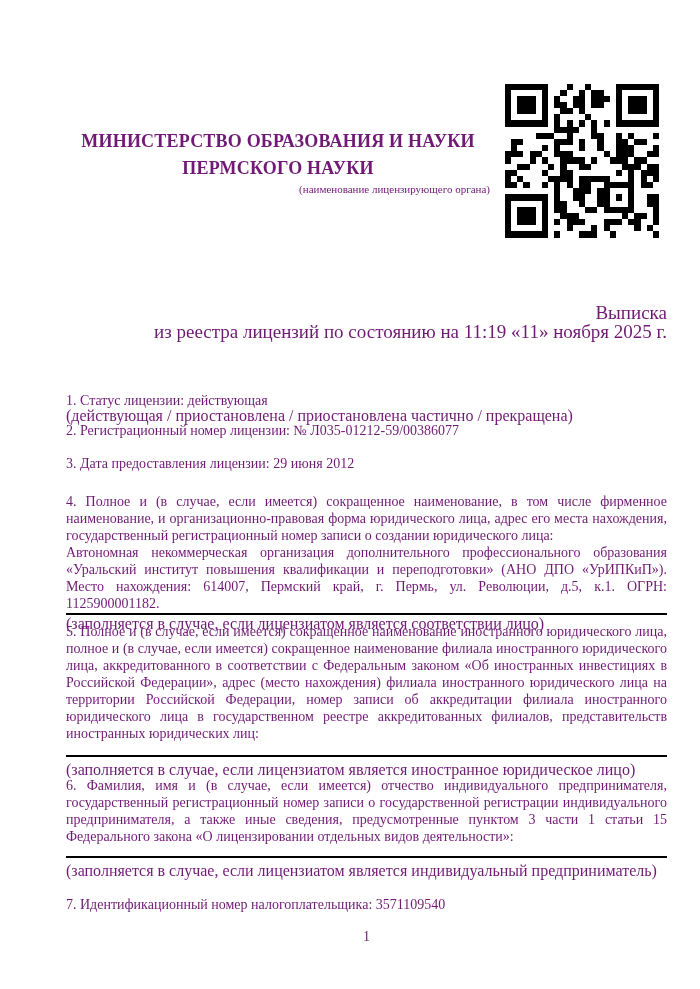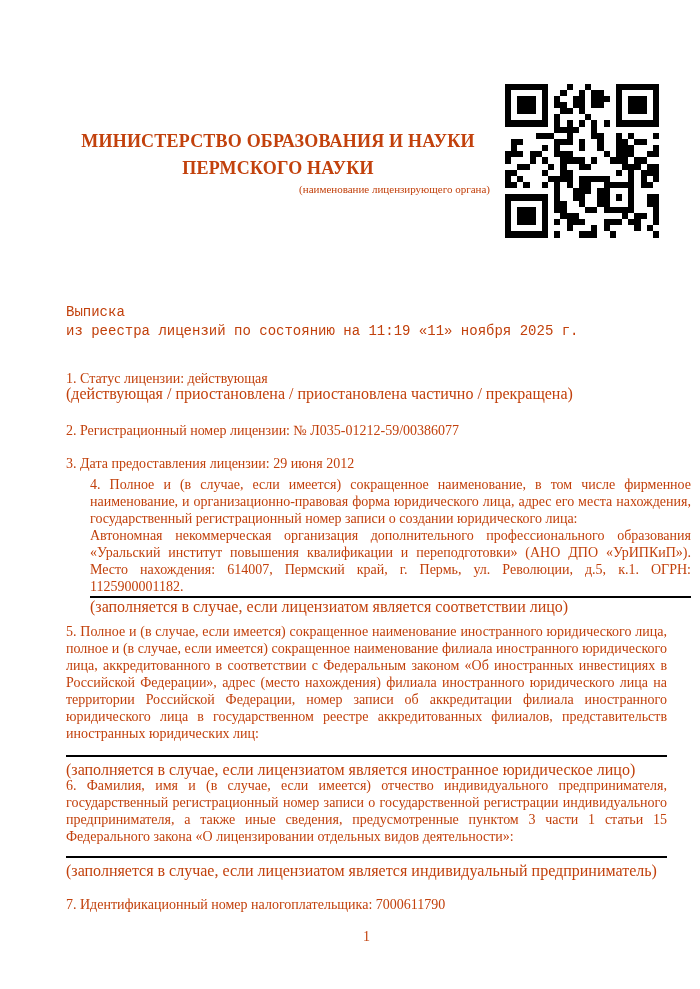--- a/index.html
+++ b/index.html
@@ -1,21 +1,21 @@
 <!DOCTYPE html>
 <html lang="ru"><head>
 <meta charset="utf-8">
 <style>
   html, body { margin: 0; padding: 0; background: #ffffff; }
   .page {
     position: relative;
     width: 700px;
     height: 989px;
     background: #ffffff;
-    color: #c2410c;
+    color: #701a75;
     font-family: "Liberation Serif", serif;
     overflow: hidden;
   }
   .abs { position: absolute; }
 
   .ministry-block {
     left: 66px; top: 128px; width: 424px;
     text-align: center;
   }
   .ministry-title {
@@ -26,31 +26,31 @@
     font-size: 11px; line-height: 14px; margin-top: 0px; text-align: right;
   }
 
   .qr {
     left: 505px; top: 83px; width: 154px; height: 155px;
   }
   .qr svg { display: block; width: 154px; height: 155px; }
 
   .doc-title {
     left: 66px; top: 303px; width: 601px;
-    text-align: left; font-size: 14px; line-height: 19px; font-family: Liberation Mono, monospace;
+    text-align: right; font-size: 19px; line-height: 19px;
   }
 
   .section {
     left: 66px; width: 601px;
     font-size: 14px; line-height: 17px;
   }
-  .s1 { top: 370px; }
+  .s1 { top: 392px; }
   .s2 { top: 422px; }
   .s3 { top: 455px; }
-  .s4 { top: 476px; margin-left: 24px; }
+  .s4 { top: 493px; }
   .s5 { top: 623px; }
   .s6 { top: 777px; }
   .s7 { top: 896px; }
 
   .just { text-align: justify; text-justify: inter-word; }
 
   .note {
     font-size: 16px; line-height: 13px; 
   }
   .note-tight { margin-top: 2px; }
@@ -416,18 +416,18 @@
     <div class="note note-gap5">(заполняется в случае, если лицензиатом является иностранное юридическое лицо)</div>
   </div>
 
   <div class="abs section s6">
     <div class="just">6. Фамилия, имя и (в случае, если имеется) отчество индивидуального предпринимателя, государственный регистрационный номер записи о государственной регистрации индивидуального предпринимателя, а также иные сведения, предусмотренные пунктом 3 части 1 статьи 15 Федерального закона «О лицензировании отдельных видов деятельности»:</div>
     <div class="rule rule-s6"></div>
     <div class="note note-gap5">(заполняется в случае, если лицензиатом является индивидуальный предприниматель)</div>
   </div>
 
   <div class="abs section s7">
-    <div>7. Идентификационный номер налогоплательщика: 7000611790</div>
+    <div>7. Идентификационный номер налогоплательщика: 3571109540</div>
   </div>
 
   <div class="abs footer-pagenum">1</div>
 
 </div>
 
 </body></html>

